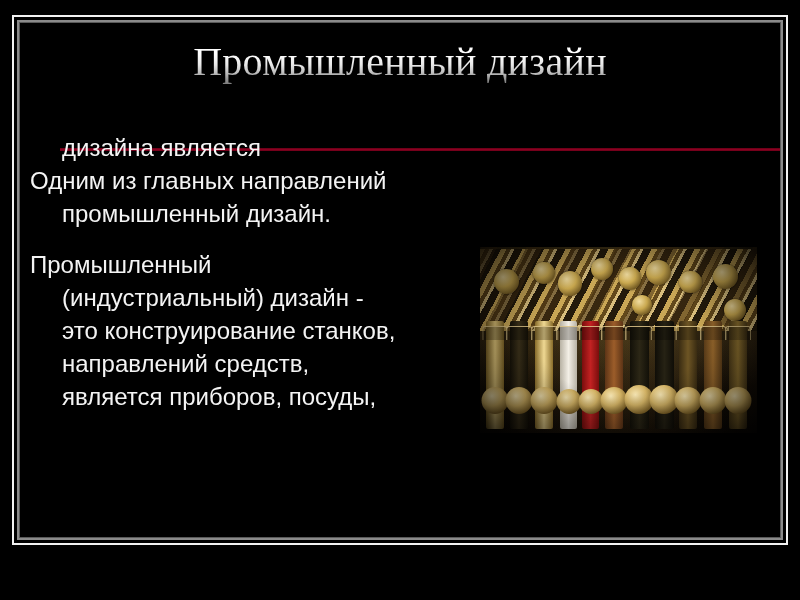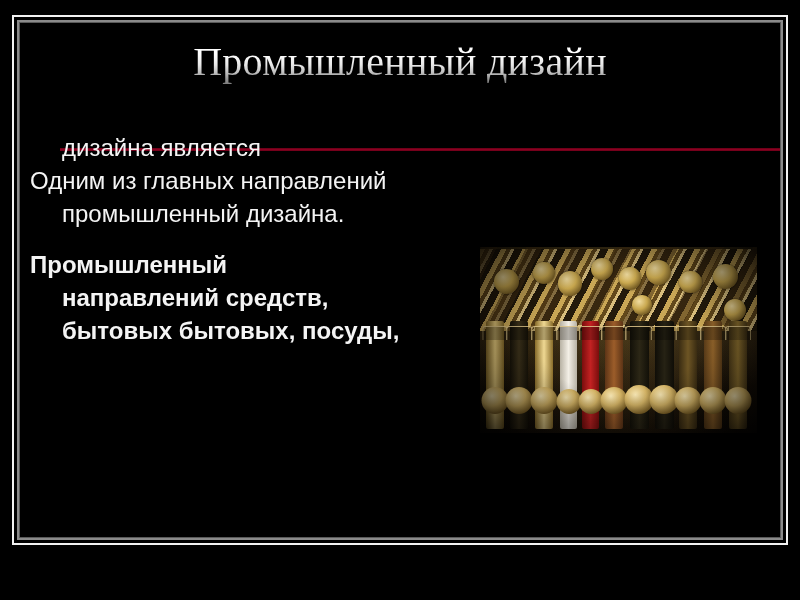--- a/index.html
+++ b/index.html
@@ -94,21 +94,21 @@
     position: absolute;
     left: 30px;
     width: 440px;
     color: #f4f4f4;
     font-family: "Liberation Sans", "DejaVu Sans", sans-serif;
     font-size: 24px;
     line-height: 33px;
     font-weight: normal;
   }
   #para1 { top: 131px; }
-  #para2 { top: 248px; font-weight: bold; }
+  #para2 { top: 248px; }
 
   .para-line {
     display: block;
     white-space: nowrap;
   }
   .para-line.indent {
     padding-left: 32px;
   }
 
   
@@ -204,27 +204,29 @@
   <div class="frame-inner"></div>
   <div class="frame-inner2"></div>
 
   <div id="title">Промышленный дизайн</div>
 
   <div id="red-rule"></div>
 
   <div class="body-block" id="para1">
     <span class="para-line indent">дизайна является</span>
     <span class="para-line">Одним из главных направлений</span>
-    <span class="para-line indent">промышленный дизайна.</span>
+    <span class="para-line indent">промышленный дизайн.</span>
   </div>
 
   <div class="body-block" id="para2">
     <span class="para-line">Промышленный</span>
+    <span class="para-line indent">(индустриальный) дизайн -</span>
+    <span class="para-line indent">это конструирование станков,</span>
     <span class="para-line indent">направлений средств,</span>
-    <span class="para-line indent">бытовых бытовых, посуды,</span>
+    <span class="para-line indent">является приборов, посуды,</span>
   </div>
 
   <div id="photo">
     <div class="ph-bg"></div>
     <div class="ph-top"></div>
     <div class="ph-top2"></div>
 
     <div class="ph-dial" style="left:5%;  top:12%; width:9%;  padding-bottom:9%;"></div>
     <div class="ph-dial" style="left:19%; top:8%;  width:8%;  padding-bottom:8%;"></div>
     <div class="ph-dial" style="left:28%; top:13%; width:9%;  padding-bottom:9%;"></div>

